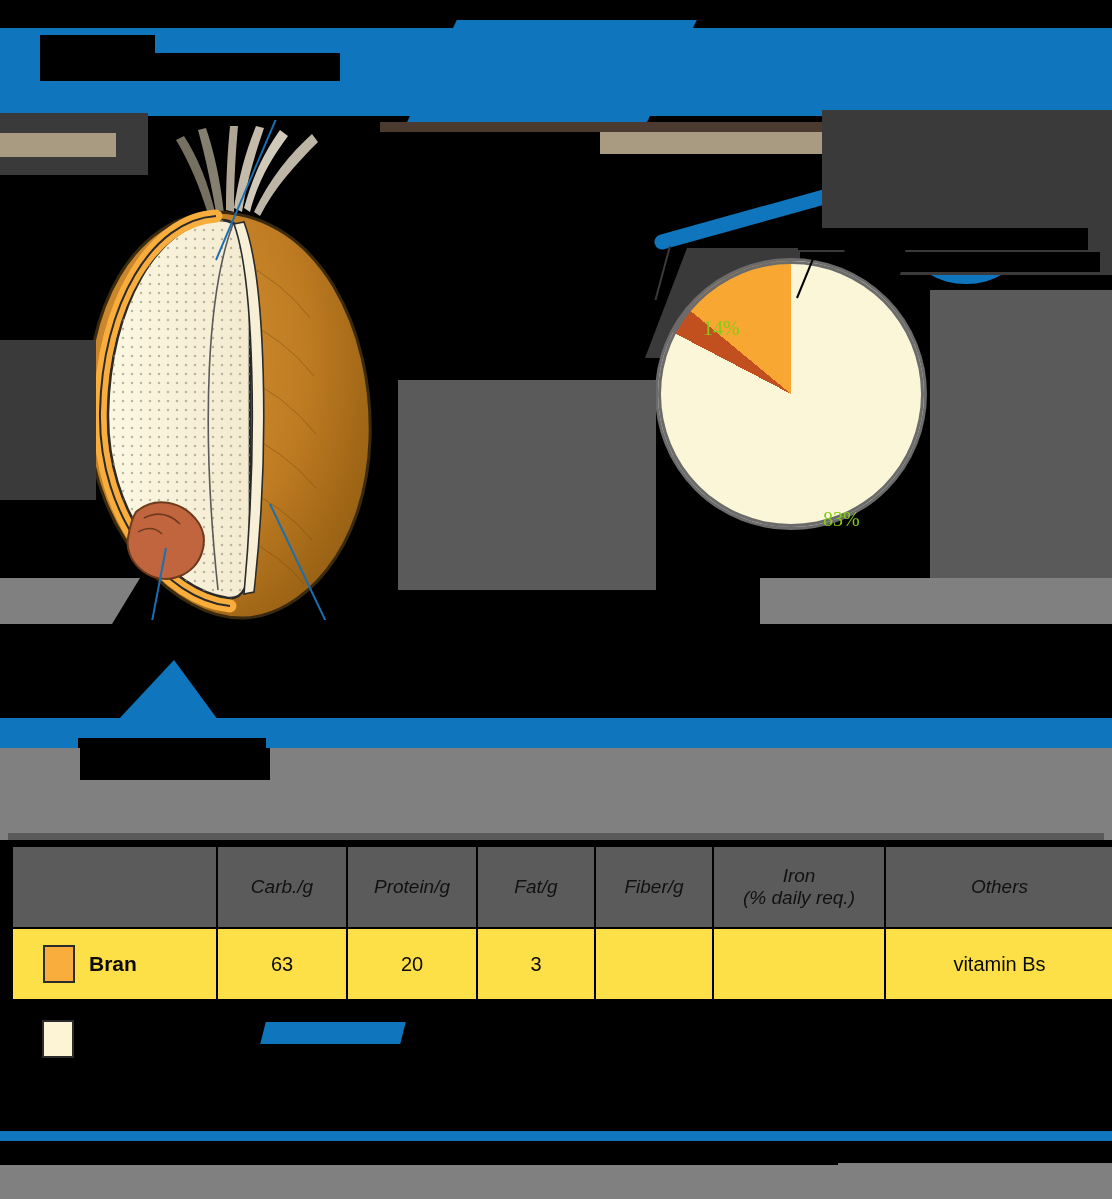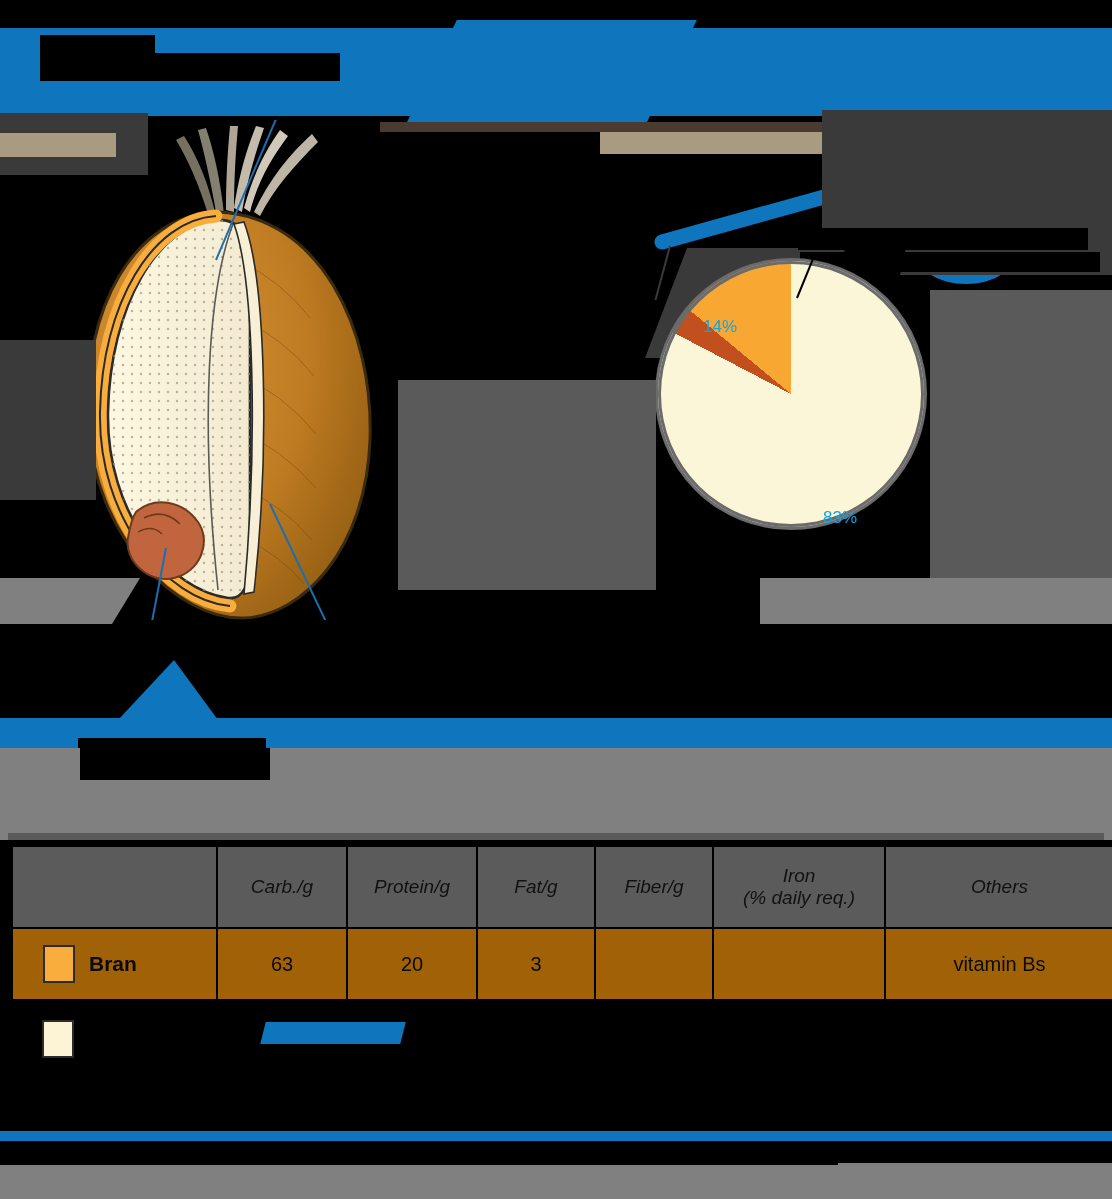--- a/index.html
+++ b/index.html
@@ -24,36 +24,36 @@
   
   .pie-wrap{position:absolute;left:655px;top:258px;width:272px;height:272px;}
   .pie{width:272px;height:272px;border-radius:50%;
        background:conic-gradient(
          from 0deg,
          #fcf6d9 0deg 297.6deg,
          #c2501e 297.6deg 309.6deg,
          #f9a733 309.6deg 360deg);
        box-shadow:0 0 0 3px #6b6b6b inset;
        border:3px solid #6b6b6b;box-sizing:border-box;}
-  .pie-label{position:absolute;font-size:17px;color:#0ea5e9;
-             font-family:Liberation Sans, sans-serif;}
+  .pie-label{position:absolute;font-size:20px;color:#84cc16;
+             font-family:Liberation Serif, serif;}
   .lbl-83{left:168px;top:250px;}
   .lbl-14{left:48px;top:59px;}
 
   
   .scale-wrap{position:absolute;left:600px;top:130px;width:460px;height:170px;}
 
   
   .tbl{position:absolute;left:11px;top:845px;width:1102px;}
   .tbl table{border-collapse:collapse;width:1102px;table-layout:fixed;}
   .tbl th,.tbl td{padding:0;}
   .hdr-row th{background:#5b5b5b;color:#111;height:80px;vertical-align:middle;
               font-style:italic;font-weight:400;font-size:19px;
               border:2px solid #000;text-align:center;line-height:1.15;}
-  .row-bran td,.row-germ td{background:#a16207;border:2px solid #000;
+  .row-bran td,.row-germ td{background:#fde047;border:2px solid #000;
               height:70px;vertical-align:middle;text-align:center;
               font-size:20px;color:#0a0a0a;}
   .row-endo td{background:#000;border:none;height:75px;vertical-align:middle;
               text-align:center;font-size:20px;color:#000;}
   .swatch-cell{text-align:left !important;padding-left:30px !important;}
   .swatch{display:inline-block;width:28px;height:34px;border:2px solid #2b2b2b;
           vertical-align:middle;margin-right:14px;}
   .sw-bran{background:#f9ad3d;}
   .sw-endo{background:#fcf4d4;}
   .sw-germ{background:#c2501e;}

